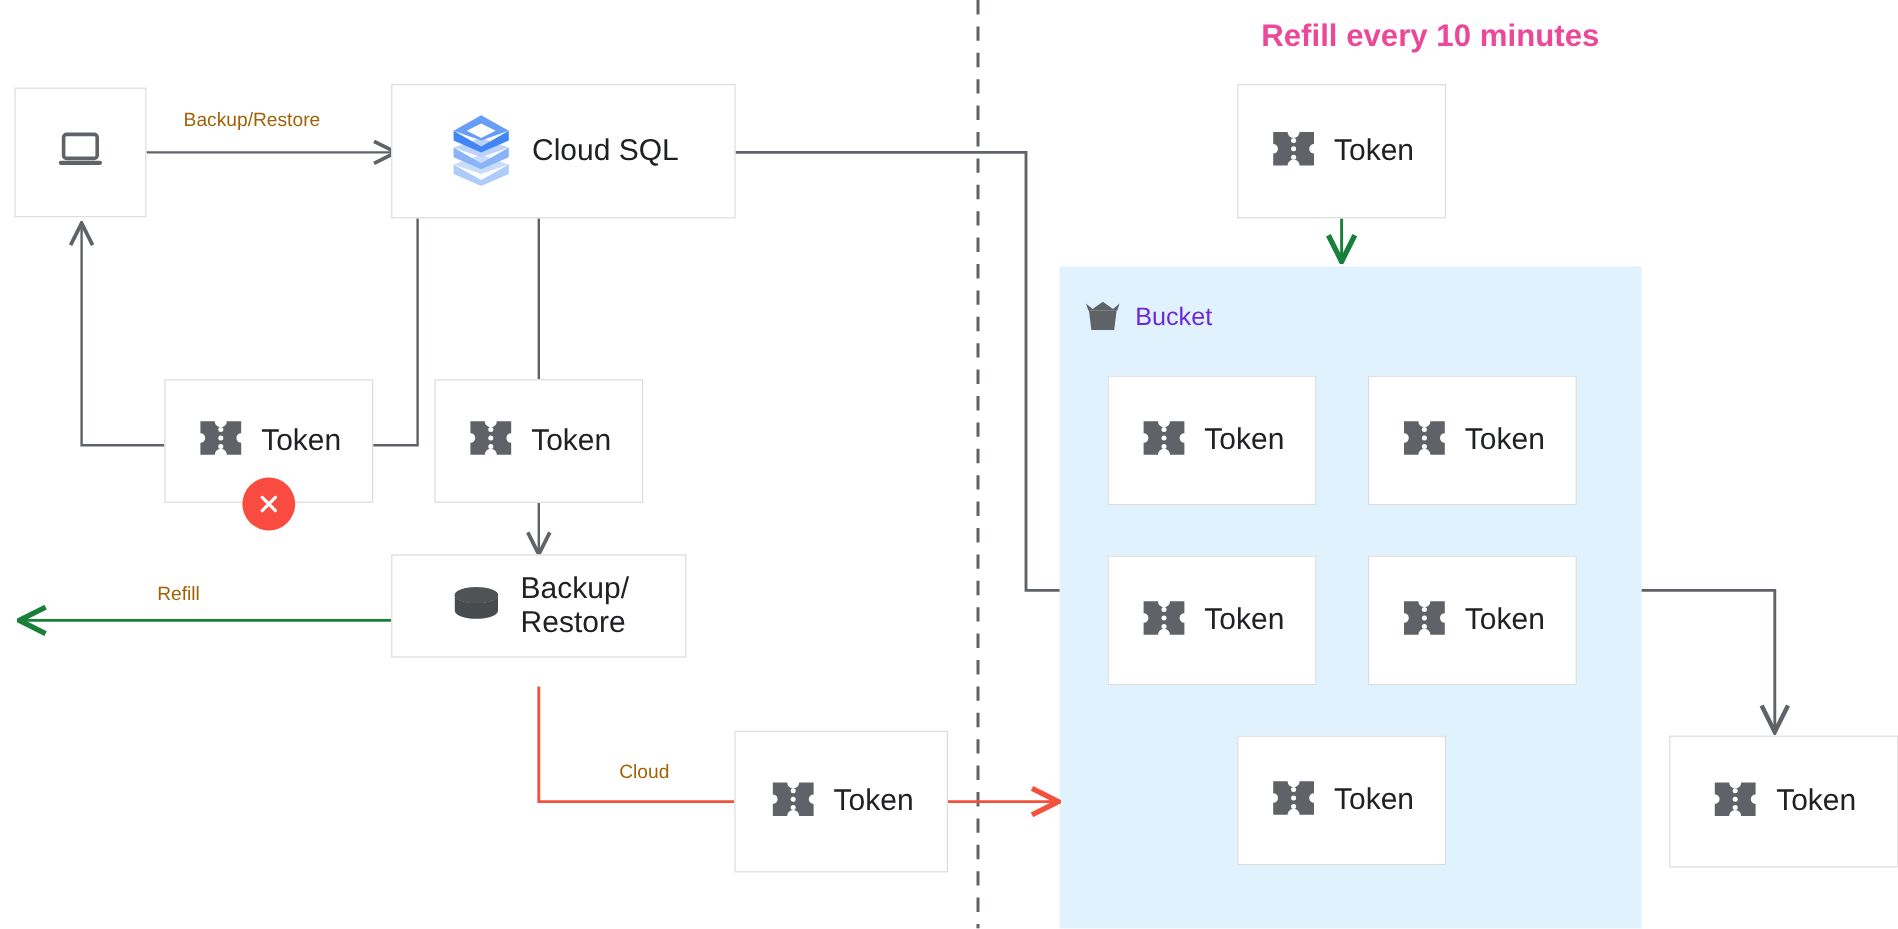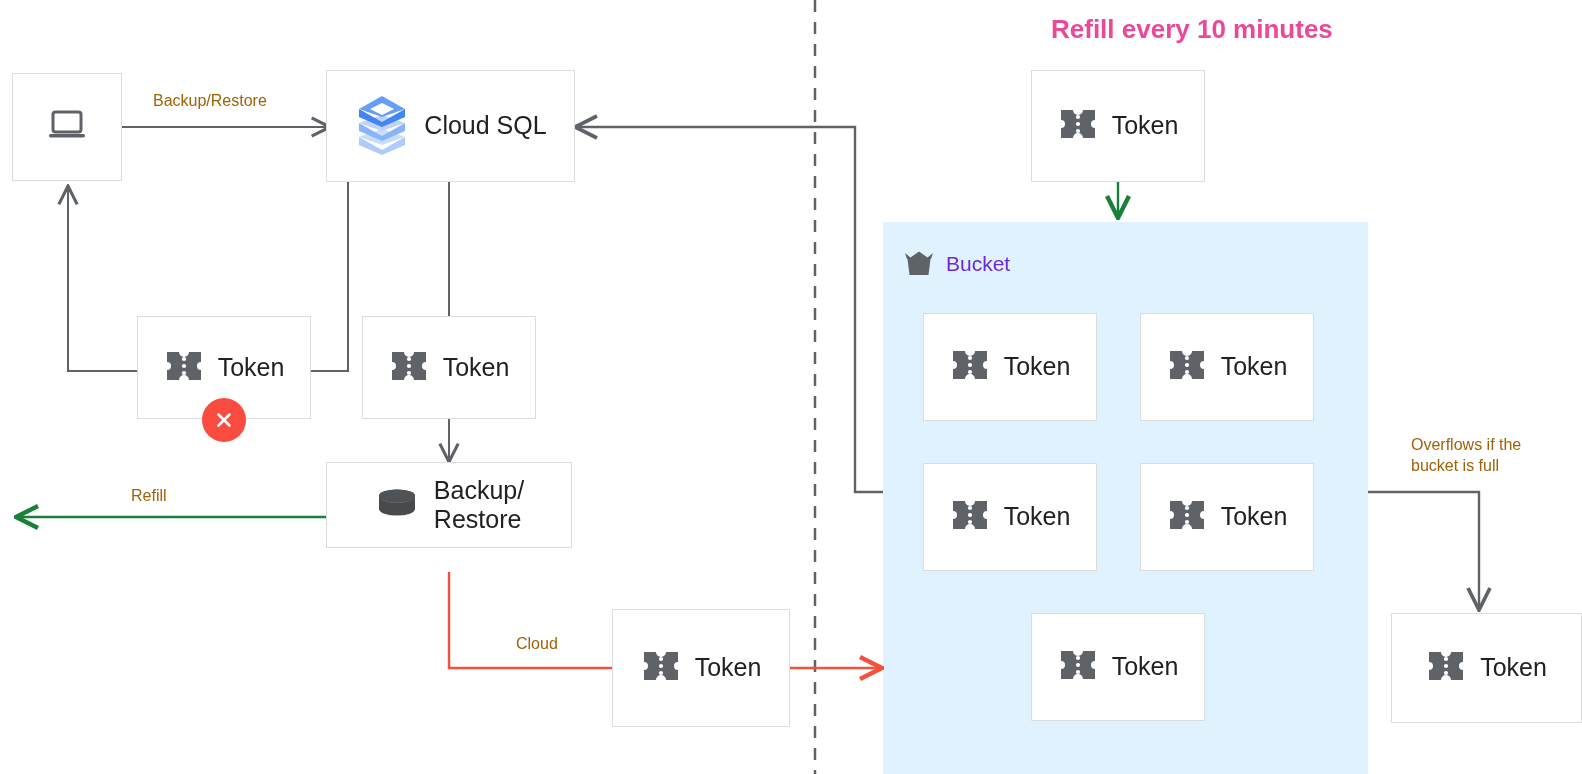--- a/index.html
+++ b/index.html
@@ -161,21 +161,21 @@
 
   <div class="node" style="left:12px; top:73px; width:110px; height:108px;">
     <span>
       <svg width="44" height="36" viewBox="0 0 44 36">
         <rect x="8" y="5" width="28" height="20" rx="2.5" fill="none" stroke="#5f6368" stroke-width="3"></rect>
         <rect x="4" y="27" width="36" height="3.4" rx="1.7" fill="#5f6368"></rect>
       </svg>
     </span>
   </div>
 
-  <div class="node" style="left:326px; top:70px; width:249px; height:112px;">
+  <div class="node" style="left:326px; top:70px; width:287px; height:112px;">
     <div class="node-inner">
       <span>
         <svg width="56" height="62" viewBox="0 0 56 62">
 
           <path d="M5,44 L28,57 L51,44 L51,52 L28,62 L5,52 Z" fill="#aecbfa"></path>
           <path d="M5,44 L28,52 L51,44 L28,36 Z" fill="#c9dcfc"></path>
 
           <path d="M5,30 L28,43 L51,30 L51,38 L28,48 L5,38 Z" fill="#8ab4f8"></path>
           <path d="M5,30 L28,38 L51,30 L28,22 Z" fill="#bcd4fb"></path>
 
@@ -249,22 +249,20 @@
       <span class="node-label">Token</span>
     </div>
   </div>
 
   <div class="annot" style="left:153px; top:90px;">Backup/Restore</div>
 
   <div class="annot" style="left:131px; top:485px;">Refill</div>
 
   <div class="annot" style="left:516px; top:633px;">Cloud</div>
 
-  <div class="annot" style="left:1411px; top:434px;">Overflows if the
-bucket is full</div>
 
   <div class="node" style="left:1031px; top:70px; width:174px; height:112px;">
     <div class="node-inner">
       <span>
         <svg width="40" height="34" viewBox="0 0 40 34">
           <path d="M3 3 h12 a4.5 4.5 0 0 0 10 0 h12 v10 a4 4 0 0 0 0 8 v10 h-12 a4.5 4.5 0 0 0 -10 0 h-12 v-10 a4 4 0 0 0 0 -8 z" fill="#5f6368"></path>
           <circle cx="20" cy="10" r="2.1" fill="#ffffff"></circle>
           <circle cx="20" cy="17" r="2.1" fill="#ffffff"></circle>
           <circle cx="20" cy="24" r="2.1" fill="#ffffff"></circle>
         </svg>

